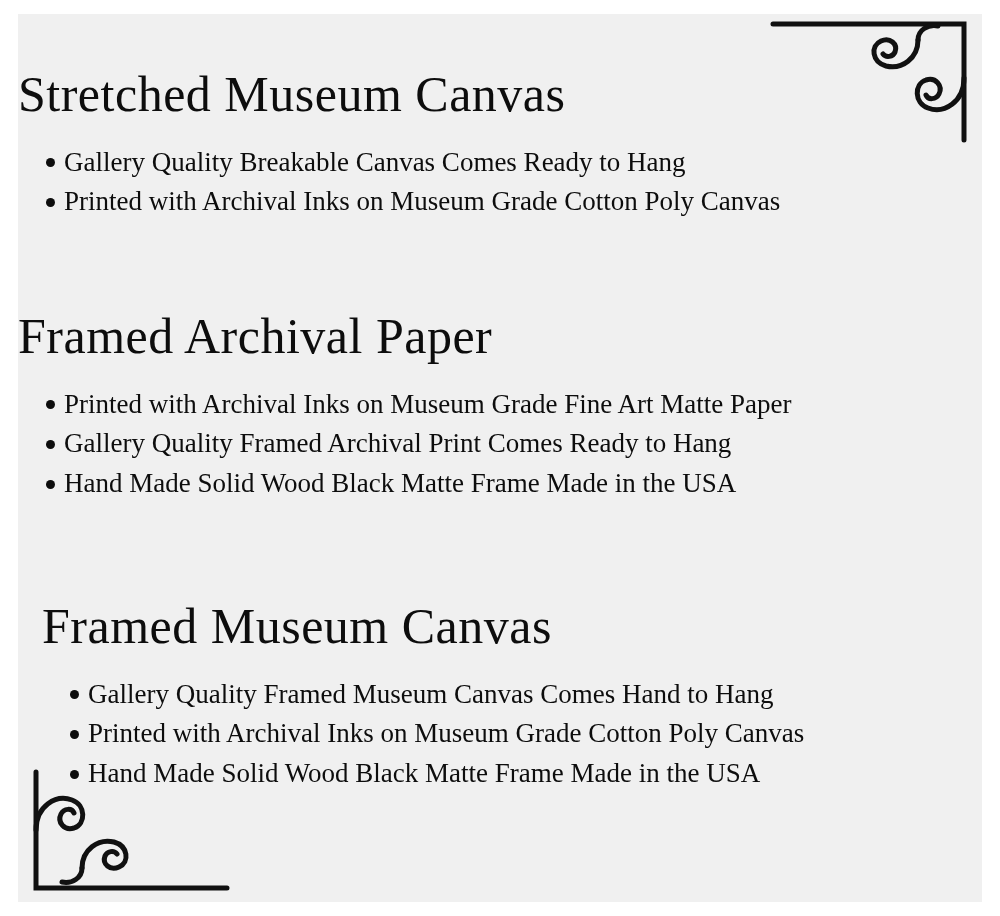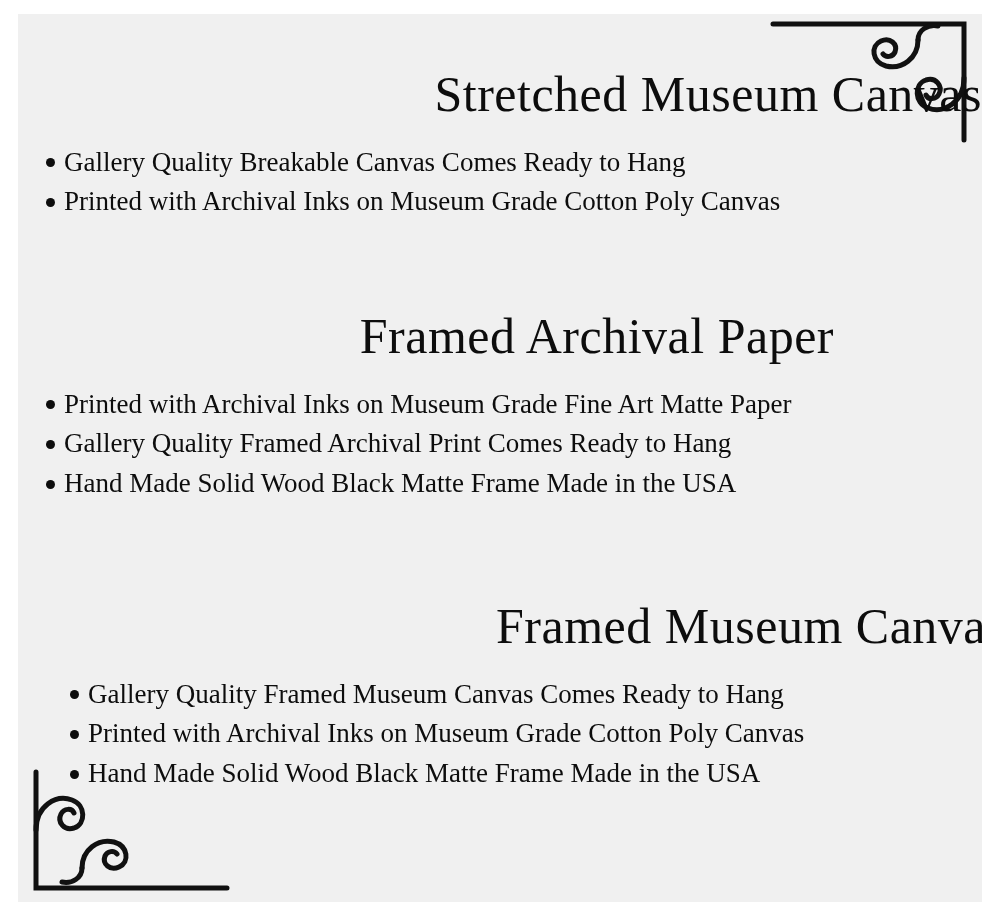--- a/index.html
+++ b/index.html
@@ -36,21 +36,21 @@
     position: absolute;
     left: 0;
     top: 0;
     width: 964px;
     padding: 0;
   }
 
   .section { margin: 0; }
 
   .heading {
-    text-align: right;
+    text-align: left;
     font-size: 50px;
     line-height: 1.05;
     font-weight: normal;
     letter-spacing: 0.5px;
     color: #0d0d0d;
     margin: 0;
   }
 
   .bullets {
     list-style: none;
@@ -141,21 +141,21 @@
             <span>Hand Made Solid Wood Black Matte Frame Made in the USA</span>
           </li>
         </ul>
       </div>
 
       <div class="section" id="sec-2">
         <h2 class="heading">Framed Museum Canvas</h2>
         <ul class="bullets">
           <li>
             <span class="dot"></span>
-            <span>Gallery Quality Framed Museum Canvas Comes Ready to Hang</span>
+            <span>Gallery Quality Framed Museum Canvas Comes Hand to Hang</span>
           </li>
           <li>
             <span class="dot"></span>
             <span>Printed with Archival Inks on Museum Grade Cotton Poly Canvas</span>
           </li>
           <li>
             <span class="dot"></span>
             <span>Hand Made Solid Wood Black Matte Frame Made in the USA</span>
           </li>
         </ul>

